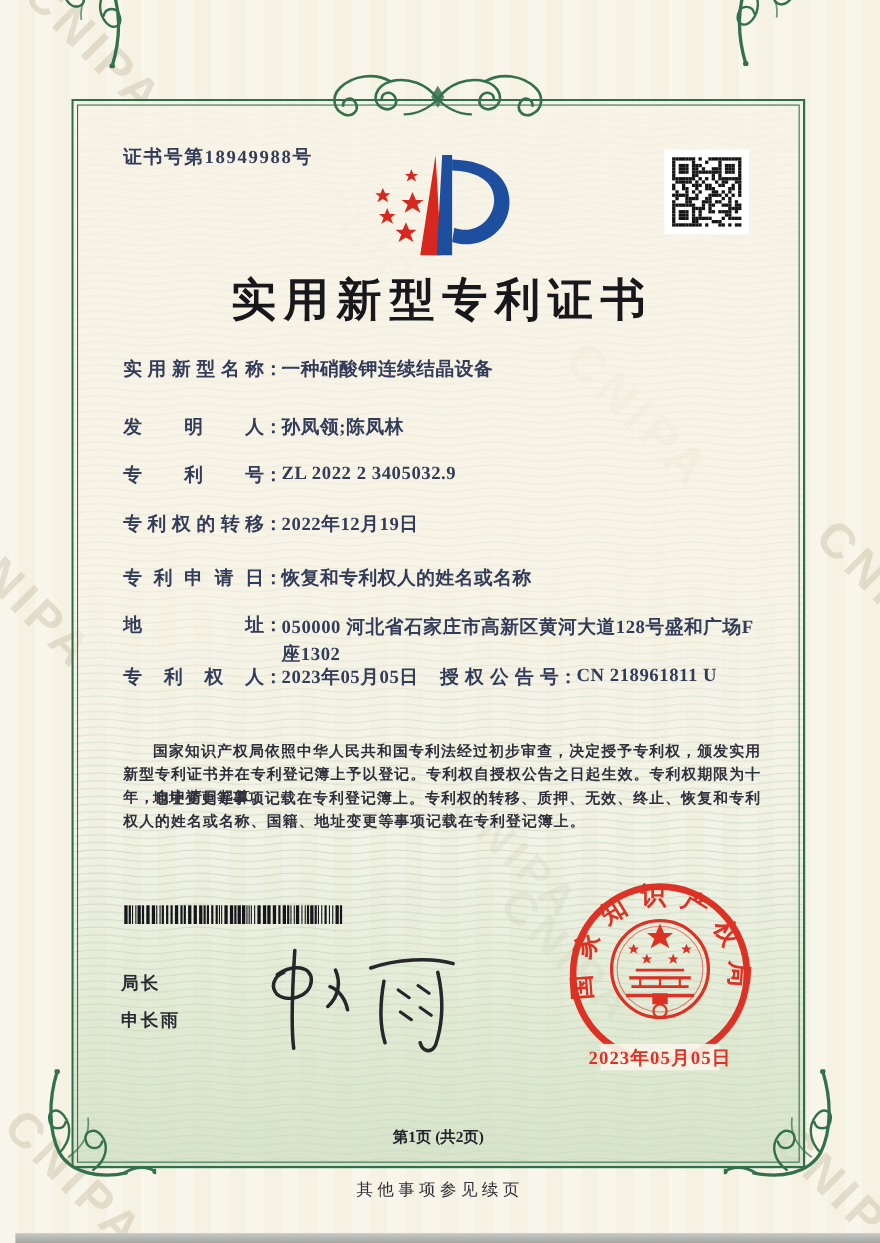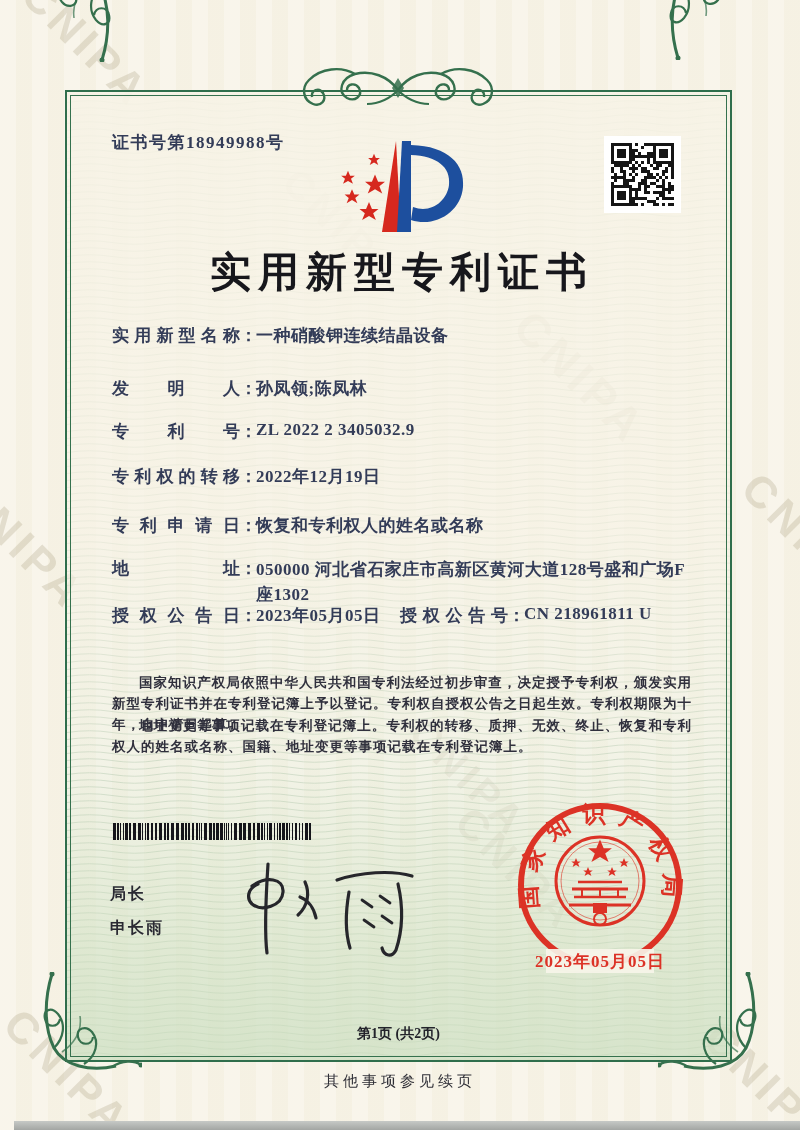--- a/index.html
+++ b/index.html
@@ -608,21 +608,21 @@
       <span class="flabel">专利权的转移</span><span class="fcolon">：</span><span class="fval">2022年12月19日</span>
     </div>
     <div class="abs frow navy" style="top:514px">
       <span class="flabel">专利申请日</span><span class="fcolon">：</span><span class="fval">恢复和专利权人的姓名或名称</span>
     </div>
     <div class="abs frow navy" style="top:557px">
       <span class="flabel">地址</span><span class="fcolon">：</span><span class="fval wrap">050000 河北省石家庄市高新区黄河大道128号盛和广场F座1302</span>
     </div>
 
     <div class="abs frow navy" style="top:604px">
-      <span class="flabel">授权公告日</span><span class="fcolon">：</span><span class="fval">2023年05月05日</span>
+      <span class="flabel">专利权人</span><span class="fcolon">：</span><span class="fval">2023年05月05日</span>
       <span class="pair2">
         <span class="flabel">授权公告号</span><span class="fcolon">：</span><span class="fval">CN 218961811 U</span>
       </span>
     </div>
 
     <div class="abs para" style="top:672px">国家知识产权局依照中华人民共和国专利法经过初步审查，决定授予专利权，颁发实用新型专利证书并在专利登记簿上予以登记。专利权自授权公告之日起生效。专利权期限为十年，自申请日起算。</div>
     <div class="abs para" style="top:715px">地址变更等事项记载在专利登记簿上。专利权的转移、质押、无效、终止、恢复和专利权人的姓名或名称、国籍、地址变更等事项记载在专利登记簿上。</div>
 
     <div class="abs barcode">
         <span style="width: 3px; margin-right: 1px;"></span>

